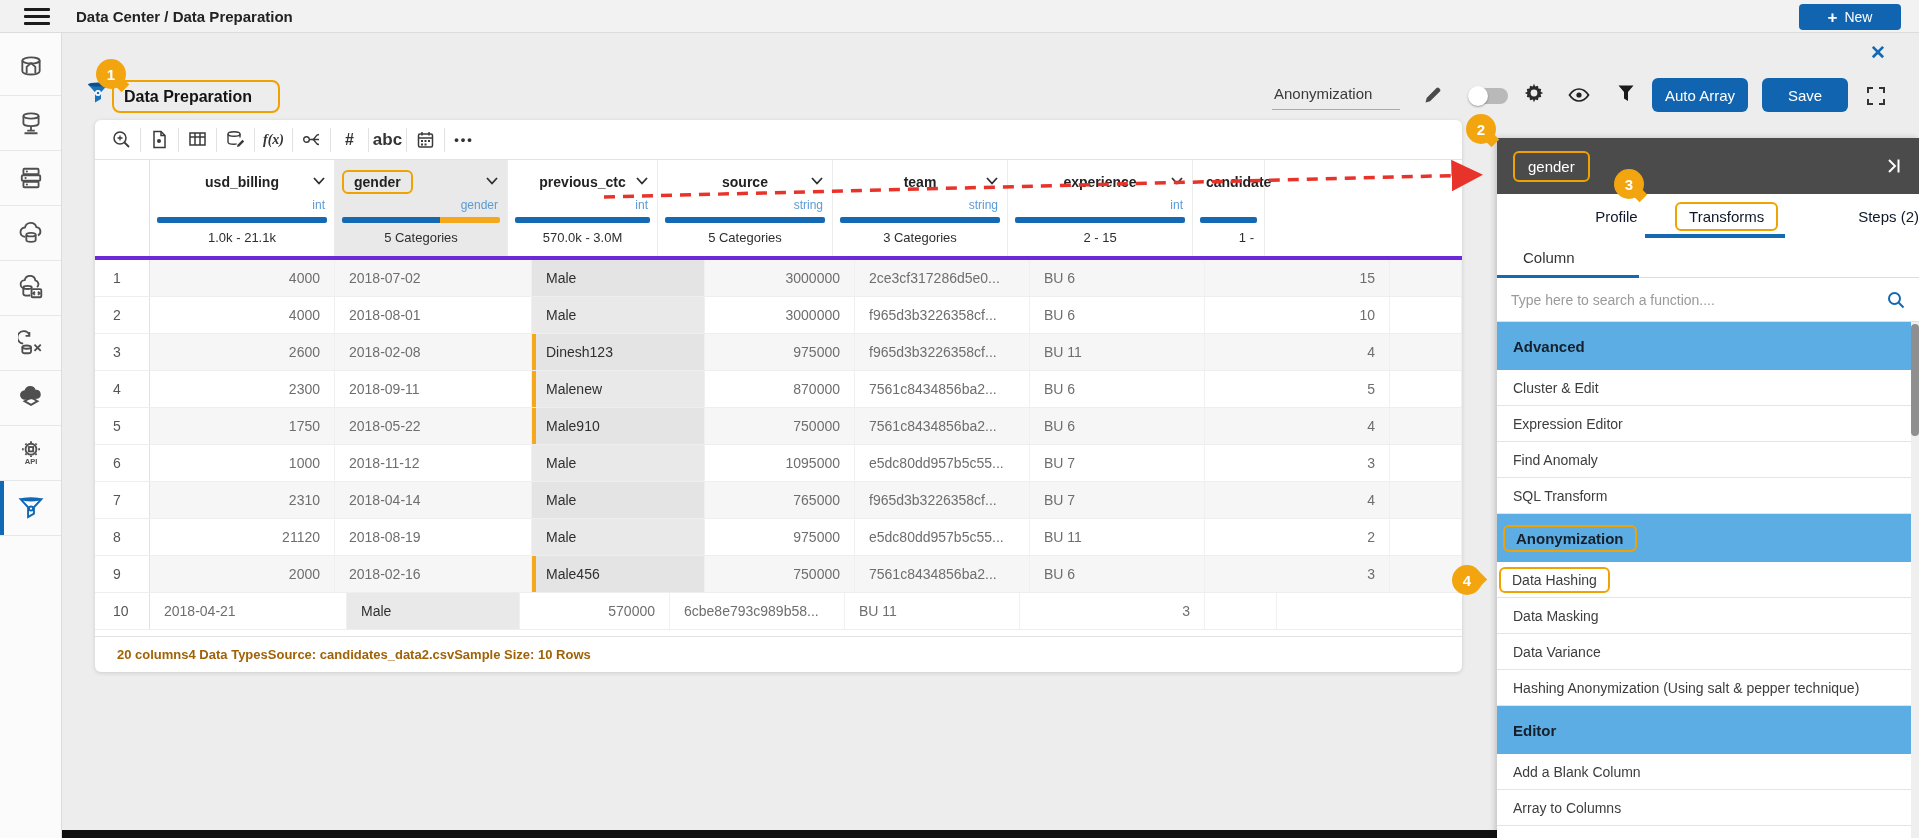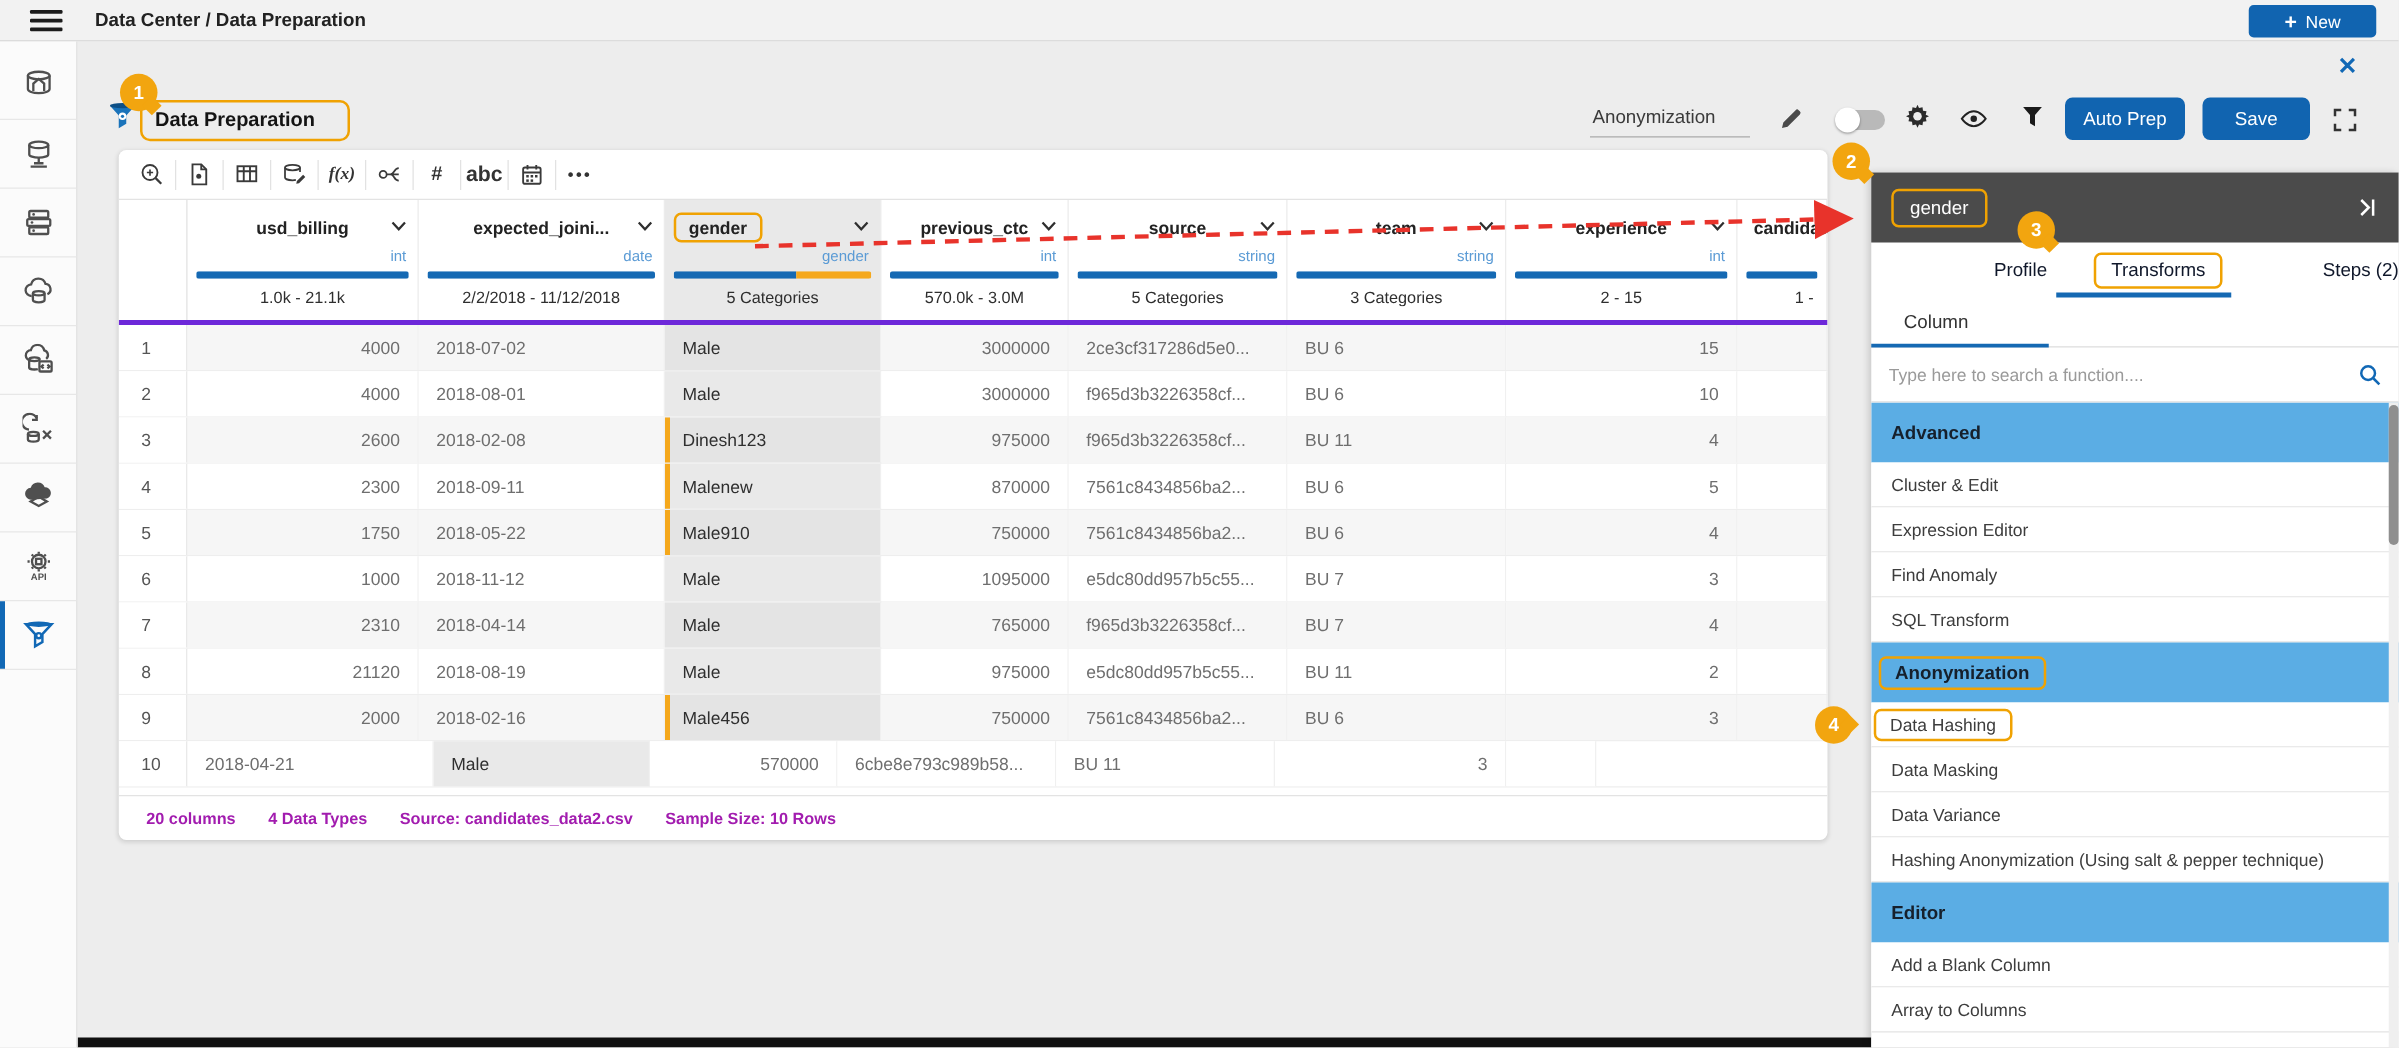--- a/index.html
+++ b/index.html
@@ -54,21 +54,21 @@
   .hrange.right{text-align:right;padding-right:10px}
   .tbody{flex:none}
   .trow{display:flex;height:37px;border-bottom:1px solid #eeeeee}
   .cell{height:100%;display:flex;align-items:center;padding:0 14px;font-size:14px;color:#6e6e6e;border-right:1px solid #f0f0f0;overflow:hidden;white-space:nowrap;flex:none;background:#fff}
   .cell.r{justify-content:flex-end}
   .trow.odd .cell{background:#f6f6f6}
   .cell.num{background:#fff !important;color:#555;border-right:1px solid #e2e2e2;padding-left:18px}
   .cell.sel{background:#e9e9e9 !important;color:#2f2f2f}
   .trow.odd .cell.sel{background:#e4e4e4 !important}
   .cell.flag{border-left:4px solid #f5a81c;padding-left:10px}
-  .cfoot{margin-top:auto;height:36px;border-top:1px solid #e3e3e3;display:flex;align-items:center;gap:26px;padding-left:22px;font-size:13px;font-weight:bold;color:#a21caf;flex:none}
+  .cfoot{margin-top:auto;height:36px;border-top:1px solid #e3e3e3;display:flex;align-items:center;padding-left:22px;font-size:13px;font-weight:bold;color:#a16207;flex:none}
   
   .panel{position:absolute;left:1497px;top:138px;width:422px;height:700px;background:#fff;box-shadow:-2px 0 6px rgba(0,0,0,.18);z-index:30;display:flex;flex-direction:column}
   .phead{height:56px;background:#4b4b4b;display:flex;align-items:center;padding:0 16px;flex:none}
   .pgender{border:2px solid #f0a202;border-radius:6px;color:#fff;font-size:15px;padding:5px 13px}
   .pcollapse{margin-left:auto;cursor:pointer}
   .ptabs{height:44px;display:flex;align-items:center;flex:none;position:relative}
   .ptab{flex:1;text-align:right;font-size:15px;color:#0f172a;cursor:pointer}
   .ptab-box{display:inline-block;border:2px solid #f0a202;border-radius:6px;padding:4px 12px}
   .ptab-underline{position:absolute;left:148px;bottom:0;width:140px;height:4px;background:#1569b3}
   .psub{height:40px;flex:none;position:relative;border-bottom:1px solid #dddddd;display:flex;align-items:center;padding-left:26px;font-size:15px;color:#333}
@@ -231,21 +231,21 @@
   <svg width="22" height="14" viewBox="0 0 21 14">
       <path d="M1 7s4-6 9.5-6S20 7 20 7s-4 6-9.5 6S1 7 1 7z" fill="none" stroke="#222" stroke-width="1.7"></path>
       <circle cx="10.5" cy="7" r="2.6" fill="#222"></circle>
     </svg>
 </span>
 <span class="hicon" style="left:1618px;top:85px">
   <svg width="16" height="17" viewBox="0 0 16 17">
       <path d="M.5.5h15L10 7v9l-4-2.5V7z" fill="#1a1a1a"></path>
     </svg>
 </span>
-<div class="blue-btn" style="left:1652px;top:78px;width:96px">Auto Prep</div>
+<div class="blue-btn" style="left:1652px;top:78px;width:96px">Auto Array</div>
 <div class="blue-btn" style="left:1762px;top:78px;width:86px">Save</div>
 <span class="hicon" style="left:1866px;top:86px">
   <svg width="20" height="20" viewBox="0 0 20 20">
       <path d="M2 7V2h5M13 2h5v5M18 13v5h-5M7 18H2v-5" fill="none" stroke="#333" stroke-width="2"></path>
     </svg>
 </span>
 
 <div class="card">
   <div class="toolbar">
     <div class="tool">
@@ -318,35 +318,20 @@
         <span class="chev">
           <svg width="12" height="8" viewBox="0 0 12 8">
             <polyline points="1,1 6,6.5 11,1" fill="none" stroke="#2f2f2f" stroke-width="1.8"></polyline>
           </svg>
         </span>
         <div class="htype">int</div>
         <div class="hbar">
           <div class="qb" style="width: 100%;"></div>
         </div>
         <div class="hrange">1.0k - 21.1k</div>
-      </div>
-      <div class="hcol" style="width: 197px;">
-        <div class="hname">
-          <span>expected_joini...</span>
-        </div>
-        <span class="chev">
-          <svg width="12" height="8" viewBox="0 0 12 8">
-            <polyline points="1,1 6,6.5 11,1" fill="none" stroke="#2f2f2f" stroke-width="1.8"></polyline>
-          </svg>
-        </span>
-        <div class="htype">date</div>
-        <div class="hbar">
-          <div class="qb" style="width: 100%;"></div>
-        </div>
-        <div class="hrange">2/2/2018 - 11/12/2018</div>
       </div>
       <div class="hcol sel" style="width: 173px;">
         <div class="hname">
           <span class="gbox">gender</span>
         </div>
         <span class="chev">
           <svg width="12" height="8" viewBox="0 0 12 8">
             <polyline points="1,1 6,6.5 11,1" fill="none" stroke="#2f2f2f" stroke-width="1.8"></polyline>
           </svg>
         </span>

